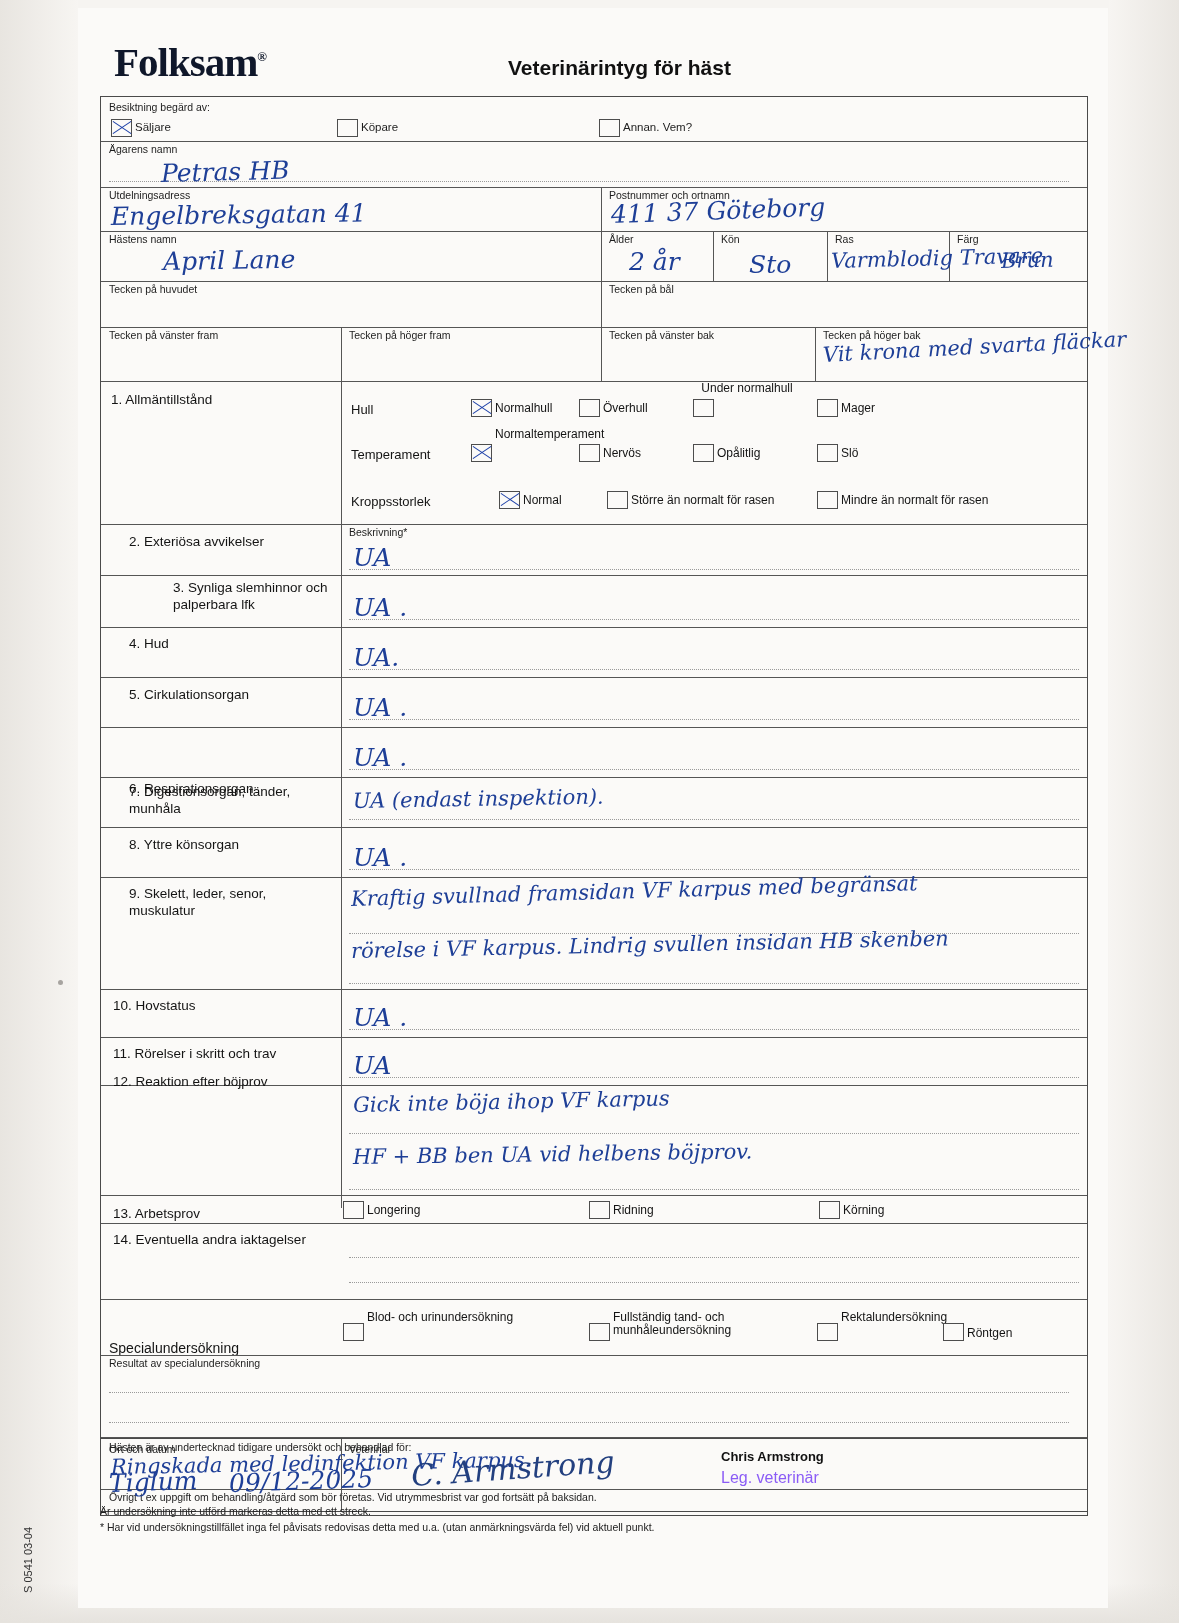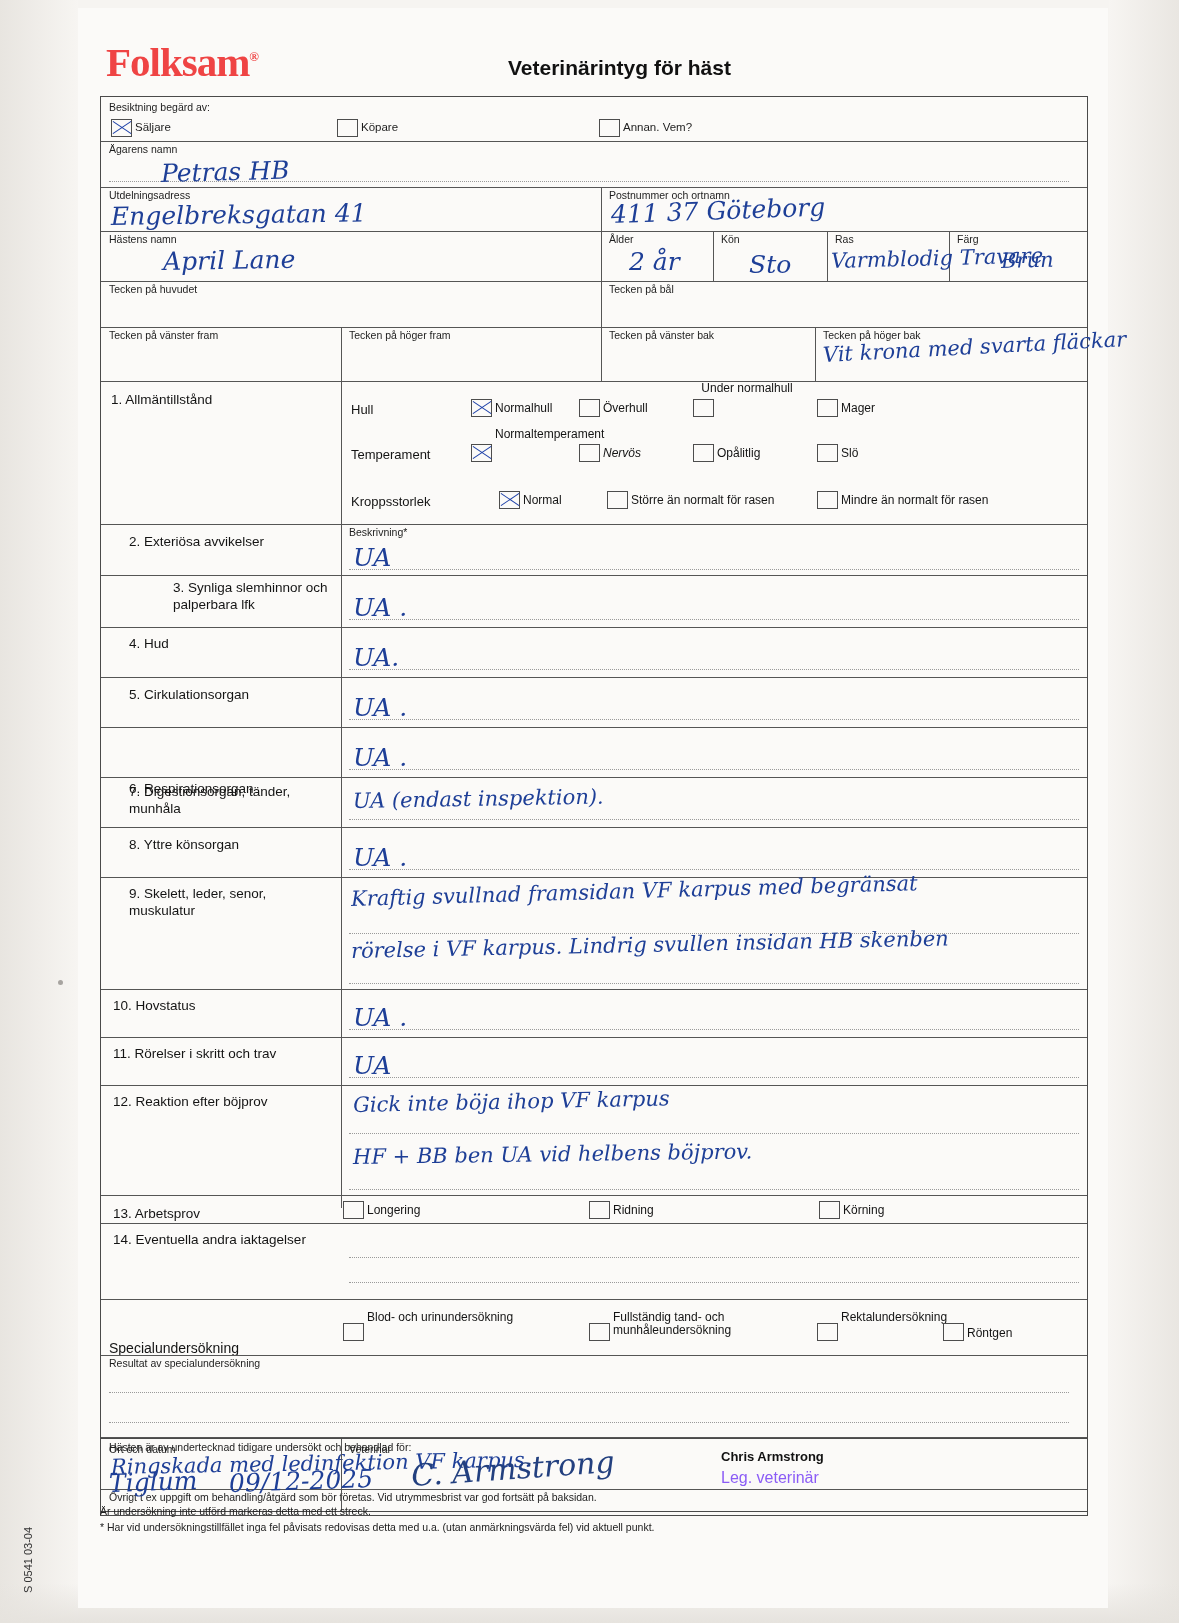--- a/index.html
+++ b/index.html
@@ -42,27 +42,27 @@
     left: 78px;
     top: 8px;
     width: 1030px;
     height: 1600px;
     background: #fbfaf8;
   }
 
   
   .brand {
     position: absolute;
-    left: 28px;
+    left: 36px;
     top: 30px;
     font-family: "Liberation Serif", serif;
     font-weight: bold;
     font-size: 41px;
     letter-spacing: -1px;
-    color: #ef4444;
+    color: #0f172a;
   }
   .brand sup {
     font-size: 13px;
     vertical-align: super;
   }
   .doc-title {
     position: absolute;
     left: 430px;
     top: 48px;
     font-size: 21px;
@@ -284,21 +284,21 @@
       <div class="lbl-opt" style="left:502px;top:305px;">Överhull</div>
       <div class="chk" style="left:592px;top:302px;"></div>
       <div class="lbl-opt" style="left:600px;top:285px;width:92px;white-space:normal;text-align:center;">Under normalhull</div>
       <div class="chk" style="left:716px;top:302px;"></div>
       <div class="lbl-opt" style="left:740px;top:305px;">Mager</div>
 
       <div class="lbl-mid" style="left:250px;top:350px;">Temperament</div>
       <div class="chk checked" style="left:370px;top:347px;"></div>
       <div class="lbl-opt" style="left:394px;top:331px;width:82px;white-space:normal;">Normaltemperament</div>
       <div class="chk" style="left:478px;top:347px;"></div>
-      <div class="lbl-opt" style="left:502px;top:350px;font-style:italic;">Nervös</div>
+      <div class="lbl-opt" style="left:502px;top:350px;">Nervös</div>
       <div class="chk" style="left:592px;top:347px;"></div>
       <div class="lbl-opt" style="left:616px;top:350px;">Opålitlig</div>
       <div class="chk" style="left:716px;top:347px;"></div>
       <div class="lbl-opt" style="left:740px;top:350px;">Slö</div>
 
       <div class="lbl-mid" style="left:250px;top:397px;">Kroppsstorlek</div>
       <div class="chk checked" style="left:398px;top:394px;"></div>
       <div class="lbl-opt" style="left:422px;top:397px;">Normal</div>
       <div class="chk" style="left:506px;top:394px;"></div>
       <div class="lbl-opt" style="left:530px;top:397px;">Större än normalt för rasen</div>
@@ -354,21 +354,21 @@
       <div class="lbl-item" style="left:12px;top:900px;">10. Hovstatus</div>
       <div class="dot-line" style="left:248px;top:932px;width:730px;"></div>
       <div class="hw hw-l" style="left:252px;top:906px;">UA .</div>
       <div class="row-line" style="top:940px;width:986px;"></div>
 
       <div class="lbl-item" style="left:12px;top:948px;">11. Rörelser i skritt och trav</div>
       <div class="dot-line" style="left:248px;top:980px;width:730px;"></div>
       <div class="hw hw-l" style="left:252px;top:954px;">UA</div>
       <div class="row-line" style="top:988px;width:986px;"></div>
 
-      <div class="lbl-item" style="left:12px;top:996px;">12. Reaktion efter böjprov</div>
+      <div class="lbl-item" style="left:12px;top:976px;">12. Reaktion efter böjprov</div>
       <div class="dot-line" style="left:248px;top:1036px;width:730px;"></div>
       <div class="dot-line" style="left:248px;top:1092px;width:730px;"></div>
       <div class="hw hw-m" style="left:252px;top:996px;transform:rotate(-1.2deg);">Gick inte böja ihop VF karpus</div>
       <div class="hw hw-m" style="left:252px;top:1048px;transform:rotate(-0.8deg);">HF + BB ben UA vid helbens böjprov.</div>
       <div class="row-line" style="top:1098px;width:986px;"></div>
 
       <div class="lbl-item" style="left:12px;top:1108px;">13. Arbetsprov</div>
       <div class="chk" style="left:242px;top:1104px;"></div>
       <div class="lbl-opt" style="left:266px;top:1107px;">Longering</div>
       <div class="chk" style="left:488px;top:1104px;"></div>

